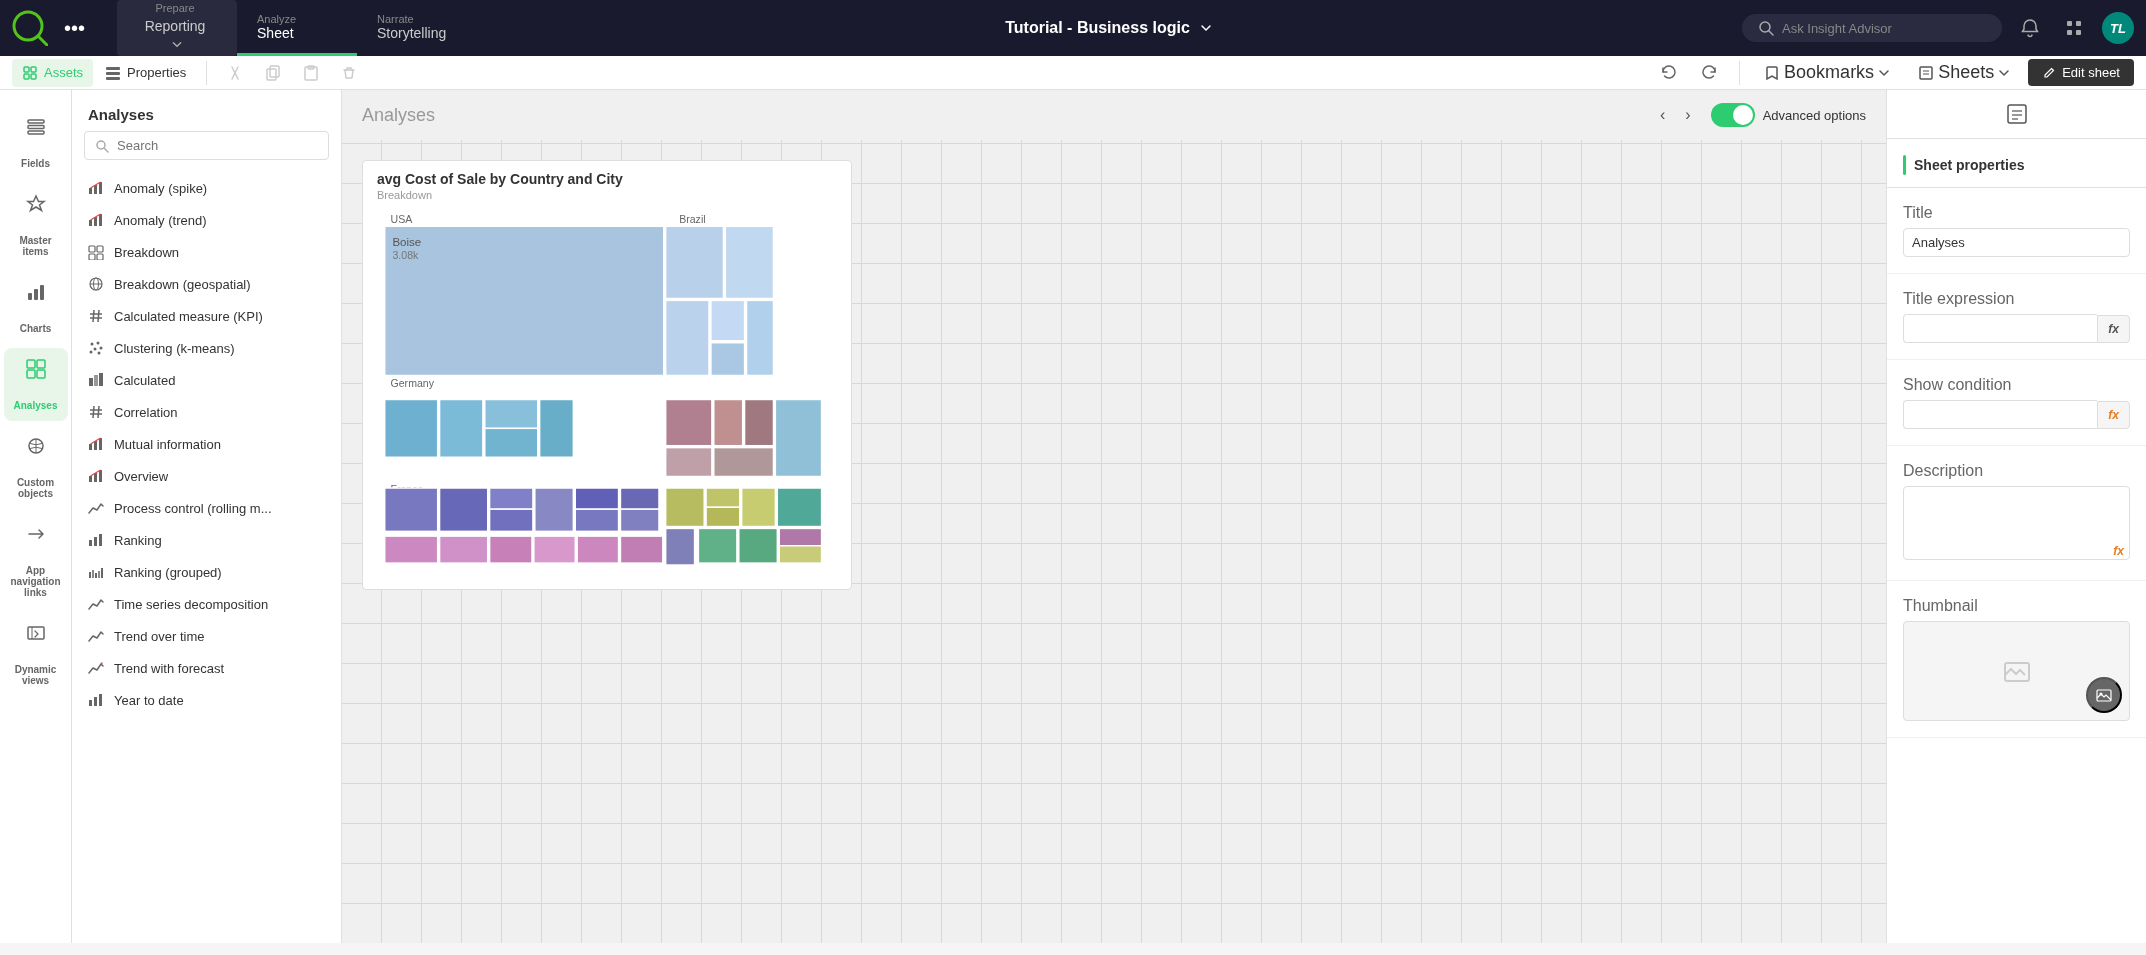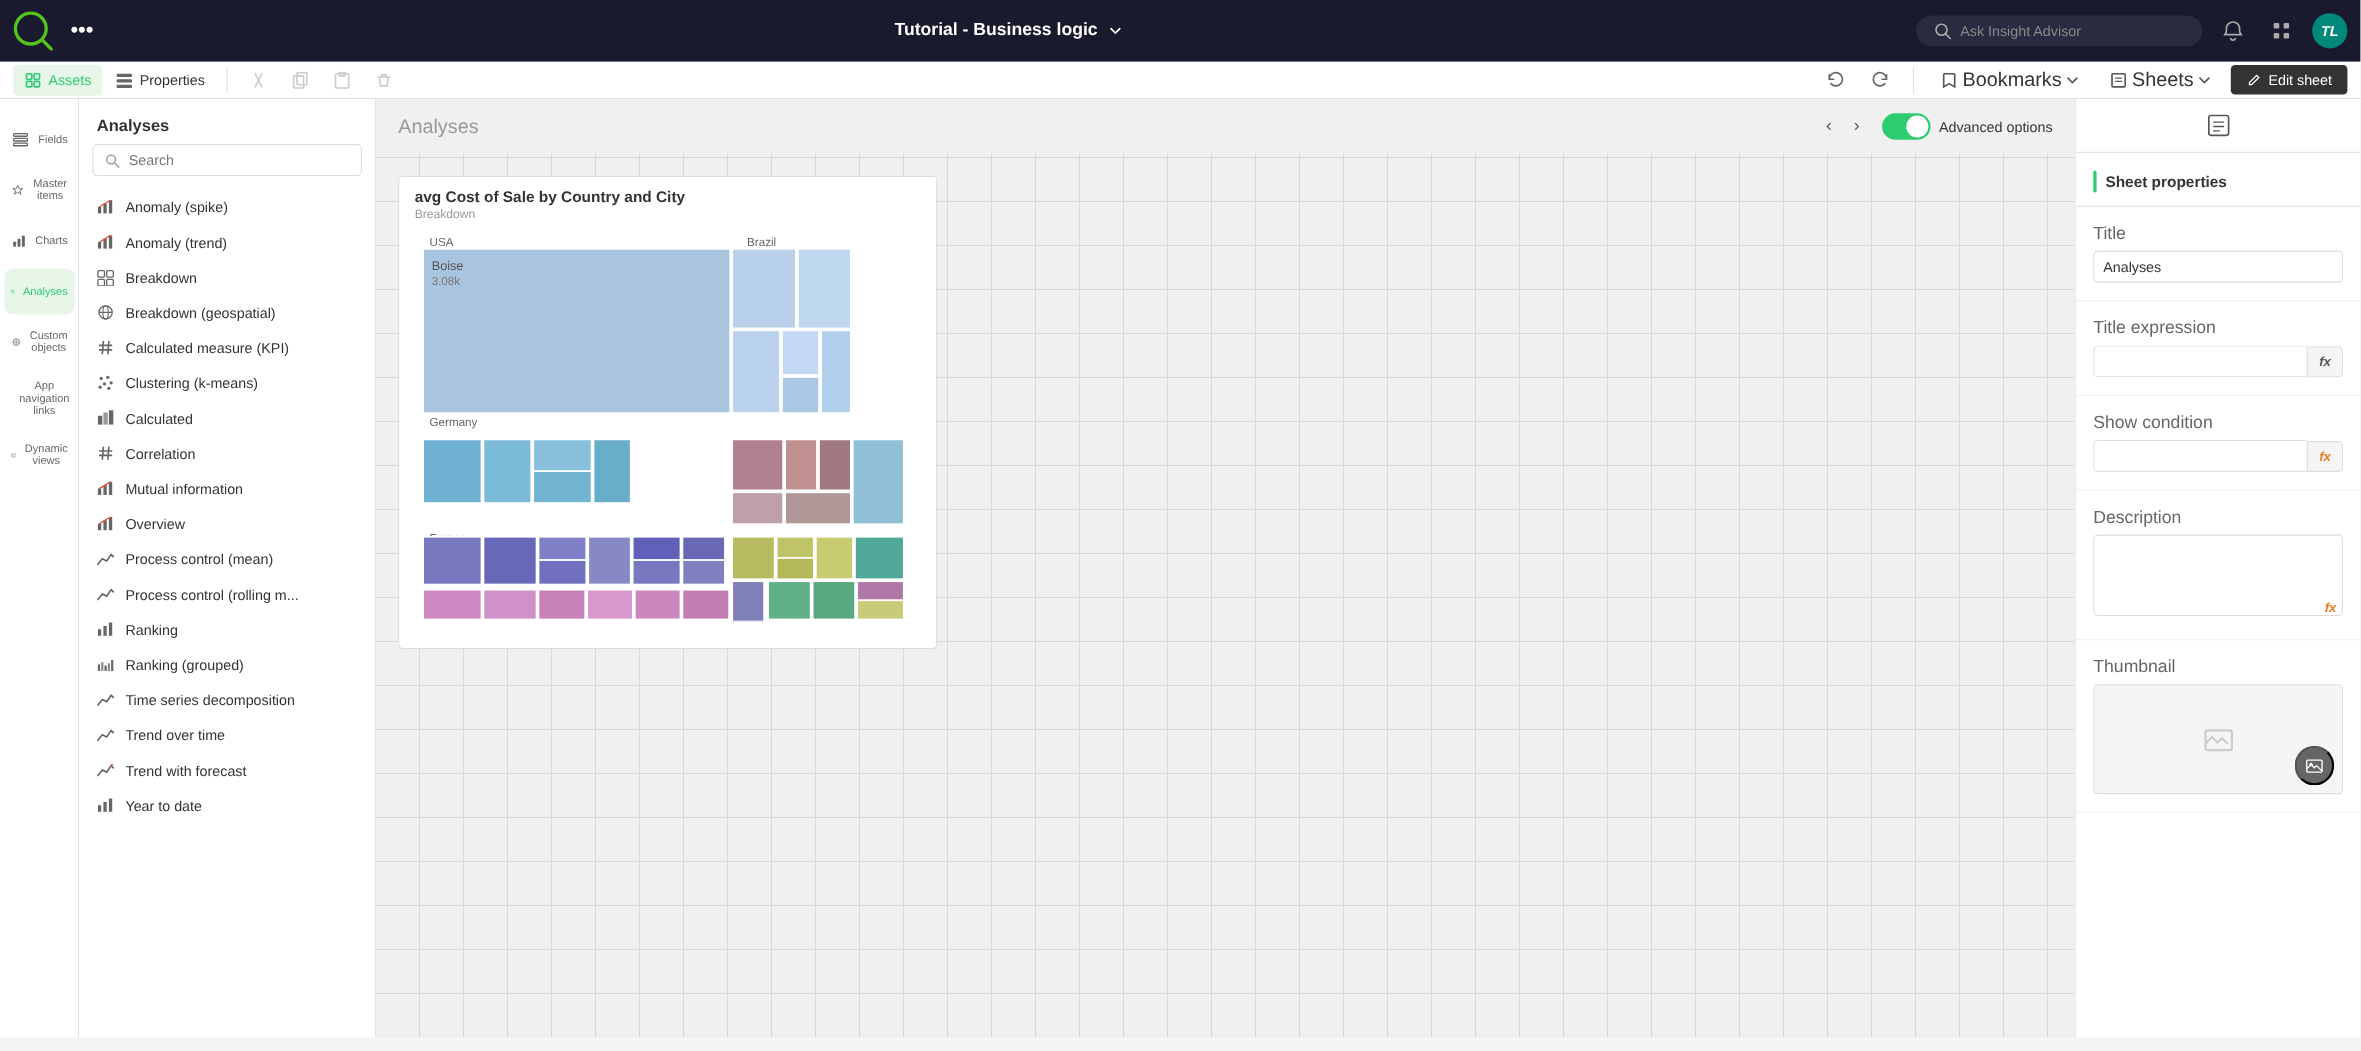--- a/index.html
+++ b/index.html
@@ -85,23 +85,23 @@
     .main-layout {
       display: flex; height: calc(955px - 56px - 46px);
     }
 
     
     .left-icons {
       width: 72px; background: white; border-right: 1px solid #e0e0e0;
       display: flex; flex-direction: column; align-items: center; padding-top: 16px; gap: 4px;
     }
     .sidebar-icon {
-      display: flex; align-items: center; gap: 8px;
+      display: flex; flex-direction: column; align-items: center; gap: 20px;
       padding: 10px 6px; border-radius: 8px; cursor: pointer; width: 64px;
-      color: #666; font-size: 10px; text-align: center;
+      color: #666; font-size: 10px; text-align: center; font-weight: bold;
     }
     .sidebar-icon.active { background: #e8f5e9; color: #2ecc71; }
     .sidebar-icon svg { width: 22px; height: 22px; }
 
     
     .analyses-panel {
       width: 270px; background: white; border-right: 1px solid #e0e0e0;
       display: flex; flex-direction: column;
     }
     .panel-header {
@@ -215,20 +215,37 @@
 
 <div class="top-bar">
   <div class="qlik-logo">
     <svg viewBox="0 0 36 36" fill="none" xmlns="http://www.w3.org/2000/svg">
       <circle cx="16" cy="16" r="14" stroke="#52c41a" stroke-width="3" fill="none"></circle>
       <line x1="27" y1="27" x2="35" y2="35" stroke="#52c41a" stroke-width="3" stroke-linecap="round"></line>
     </svg>
   </div>
   <div class="dots-menu">•••</div>
 
+  <div class="nav-tabs">
+    <div class="nav-tab nav-tab-dropdown">
+      <span class="tab-label">Prepare</span>
+      <span class="tab-main">Reporting</span>
+      <svg width="14" height="14" viewBox="0 0 14 14" fill="none" style="margin-left:4px">
+          <path d="M3 5l4 4 4-4" stroke="#aaa" stroke-width="1.5" stroke-linecap="round"></path>
+        </svg>
+    </div>
+    <div class="nav-tab active">
+      <span class="tab-label">Analyze</span>
+      <span class="tab-main">Sheet</span>
+    </div>
+    <div class="nav-tab">
+      <span class="tab-label">Narrate</span>
+      <span class="tab-main">Storytelling</span>
+    </div>
+  </div>
 
   <div class="app-title">
     <span>Tutorial - Business logic</span>
     <svg width="16" height="16" viewBox="0 0 16 16" fill="none">
         <path d="M4 6l4 4 4-4" stroke="white" stroke-width="1.5" stroke-linecap="round"></path>
       </svg>
   </div>
 
   <div class="top-right">
     <div class="search-bar">
@@ -505,26 +522,20 @@
         <span>Mutual information</span>
       </div>
       <div class="analysis-item">
         <svg width="16" height="16" viewBox="0 0 16 16" fill="none">
           <rect x="1" y="8" width="3" height="6" fill="#666"></rect>
           <rect x="6" y="5" width="3" height="9" fill="#666"></rect>
           <rect x="11" y="2" width="3" height="12" fill="#666"></rect>
           <polyline points="2.5,8 7.5,5 12.5,2" stroke="#e74c3c" stroke-width="1.2" fill="none"></polyline>
         </svg>
         <span>Overview</span>
-      </div>
-      <div class="analysis-item">
-        <svg width="16" height="16" viewBox="0 0 16 16" fill="none">
-          <polyline points="1,13 5,8 9,10 13,4 15,6" stroke="#666" stroke-width="1.5" fill="none" stroke-linecap="round" stroke-linejoin="round"></polyline>
-        </svg>
-        <span>Process control (mean)</span>
       </div>
       <div class="analysis-item">
         <svg width="16" height="16" viewBox="0 0 16 16" fill="none">
           <polyline points="1,13 5,8 9,10 13,4 15,6" stroke="#666" stroke-width="1.5" fill="none" stroke-linecap="round" stroke-linejoin="round"></polyline>
         </svg>
         <span>Process control (rolling m...</span>
       </div>
       <div class="analysis-item">
         <svg width="16" height="16" viewBox="0 0 16 16" fill="none">
           <rect x="1" y="8" width="3" height="6" fill="#666"></rect>

